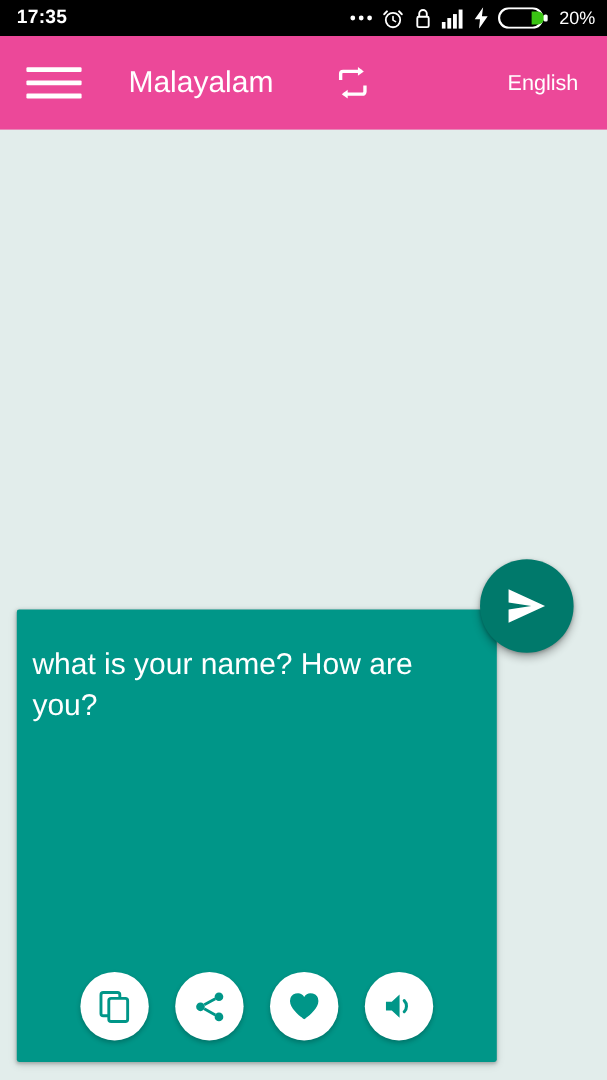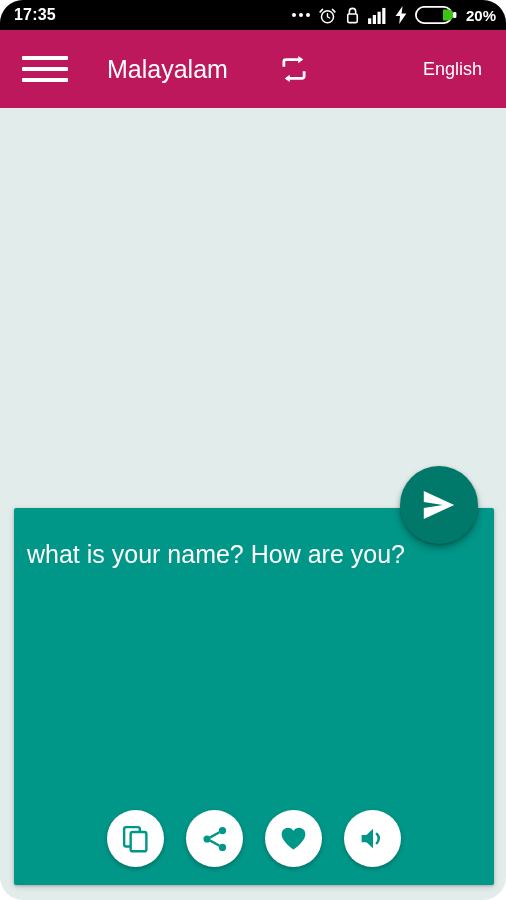--- a/index.html
+++ b/index.html
@@ -10,21 +10,20 @@
     overflow: hidden;
     font-family: "Liberation Sans", sans-serif;
   }
 
   #app {
     position: relative;
     width: 506px;
     height: 900px;
     background: #e2edeb;
     overflow: hidden;
-    border-radius: 23px;
   }
 
   
   .statusbar {
     position: absolute;
     top: 0; left: 0;
     width: 506px;
     height: 30px;
     background: #000000;
     display: flex;
@@ -51,31 +50,31 @@
   .dots-icon i {
     display: block;
     width: 4px; height: 4px;
     border-radius: 50%;
     background: #ffffff;
   }
   .status-ico { display: block; }
   .status-batt-pct {
     color: #ffffff;
     font-size: 15px;
-    font-weight: bold;
+    font-weight: normal;
     margin-left: 1px;
   }
 
   
   .appbar {
     position: absolute;
     top: 30px; left: 0;
     width: 506px;
     height: 78px;
-    background: #be185d;
+    background: #ec4899;
     display: flex;
     align-items: center;
   }
   .menu-btn {
     width: 46px;
     height: 34px;
     margin-left: 22px;
     display: flex;
     flex-direction: column;
     justify-content: space-between;
@@ -176,21 +175,21 @@
     cursor: pointer;
     box-shadow: 0 4px 7px rgba(0,0,0,0.30), 0 1px 3px rgba(0,0,0,0.22);
     z-index: 20;
   }
 
   
   .tgt-card {
     position: absolute;
     left: 14px;
     top: 508px;
-    width: 480px;
+    width: 400px;
     height: 377px;
     background: #009688;
     border-radius: 2px;
     box-shadow: 0 1px 3px rgba(0,0,0,0.22), 0 2px 7px rgba(0,0,0,0.12);
     overflow: hidden;
   }
   .tgt-text {
     position: absolute;
     left: 13px;
     top: 30px;

